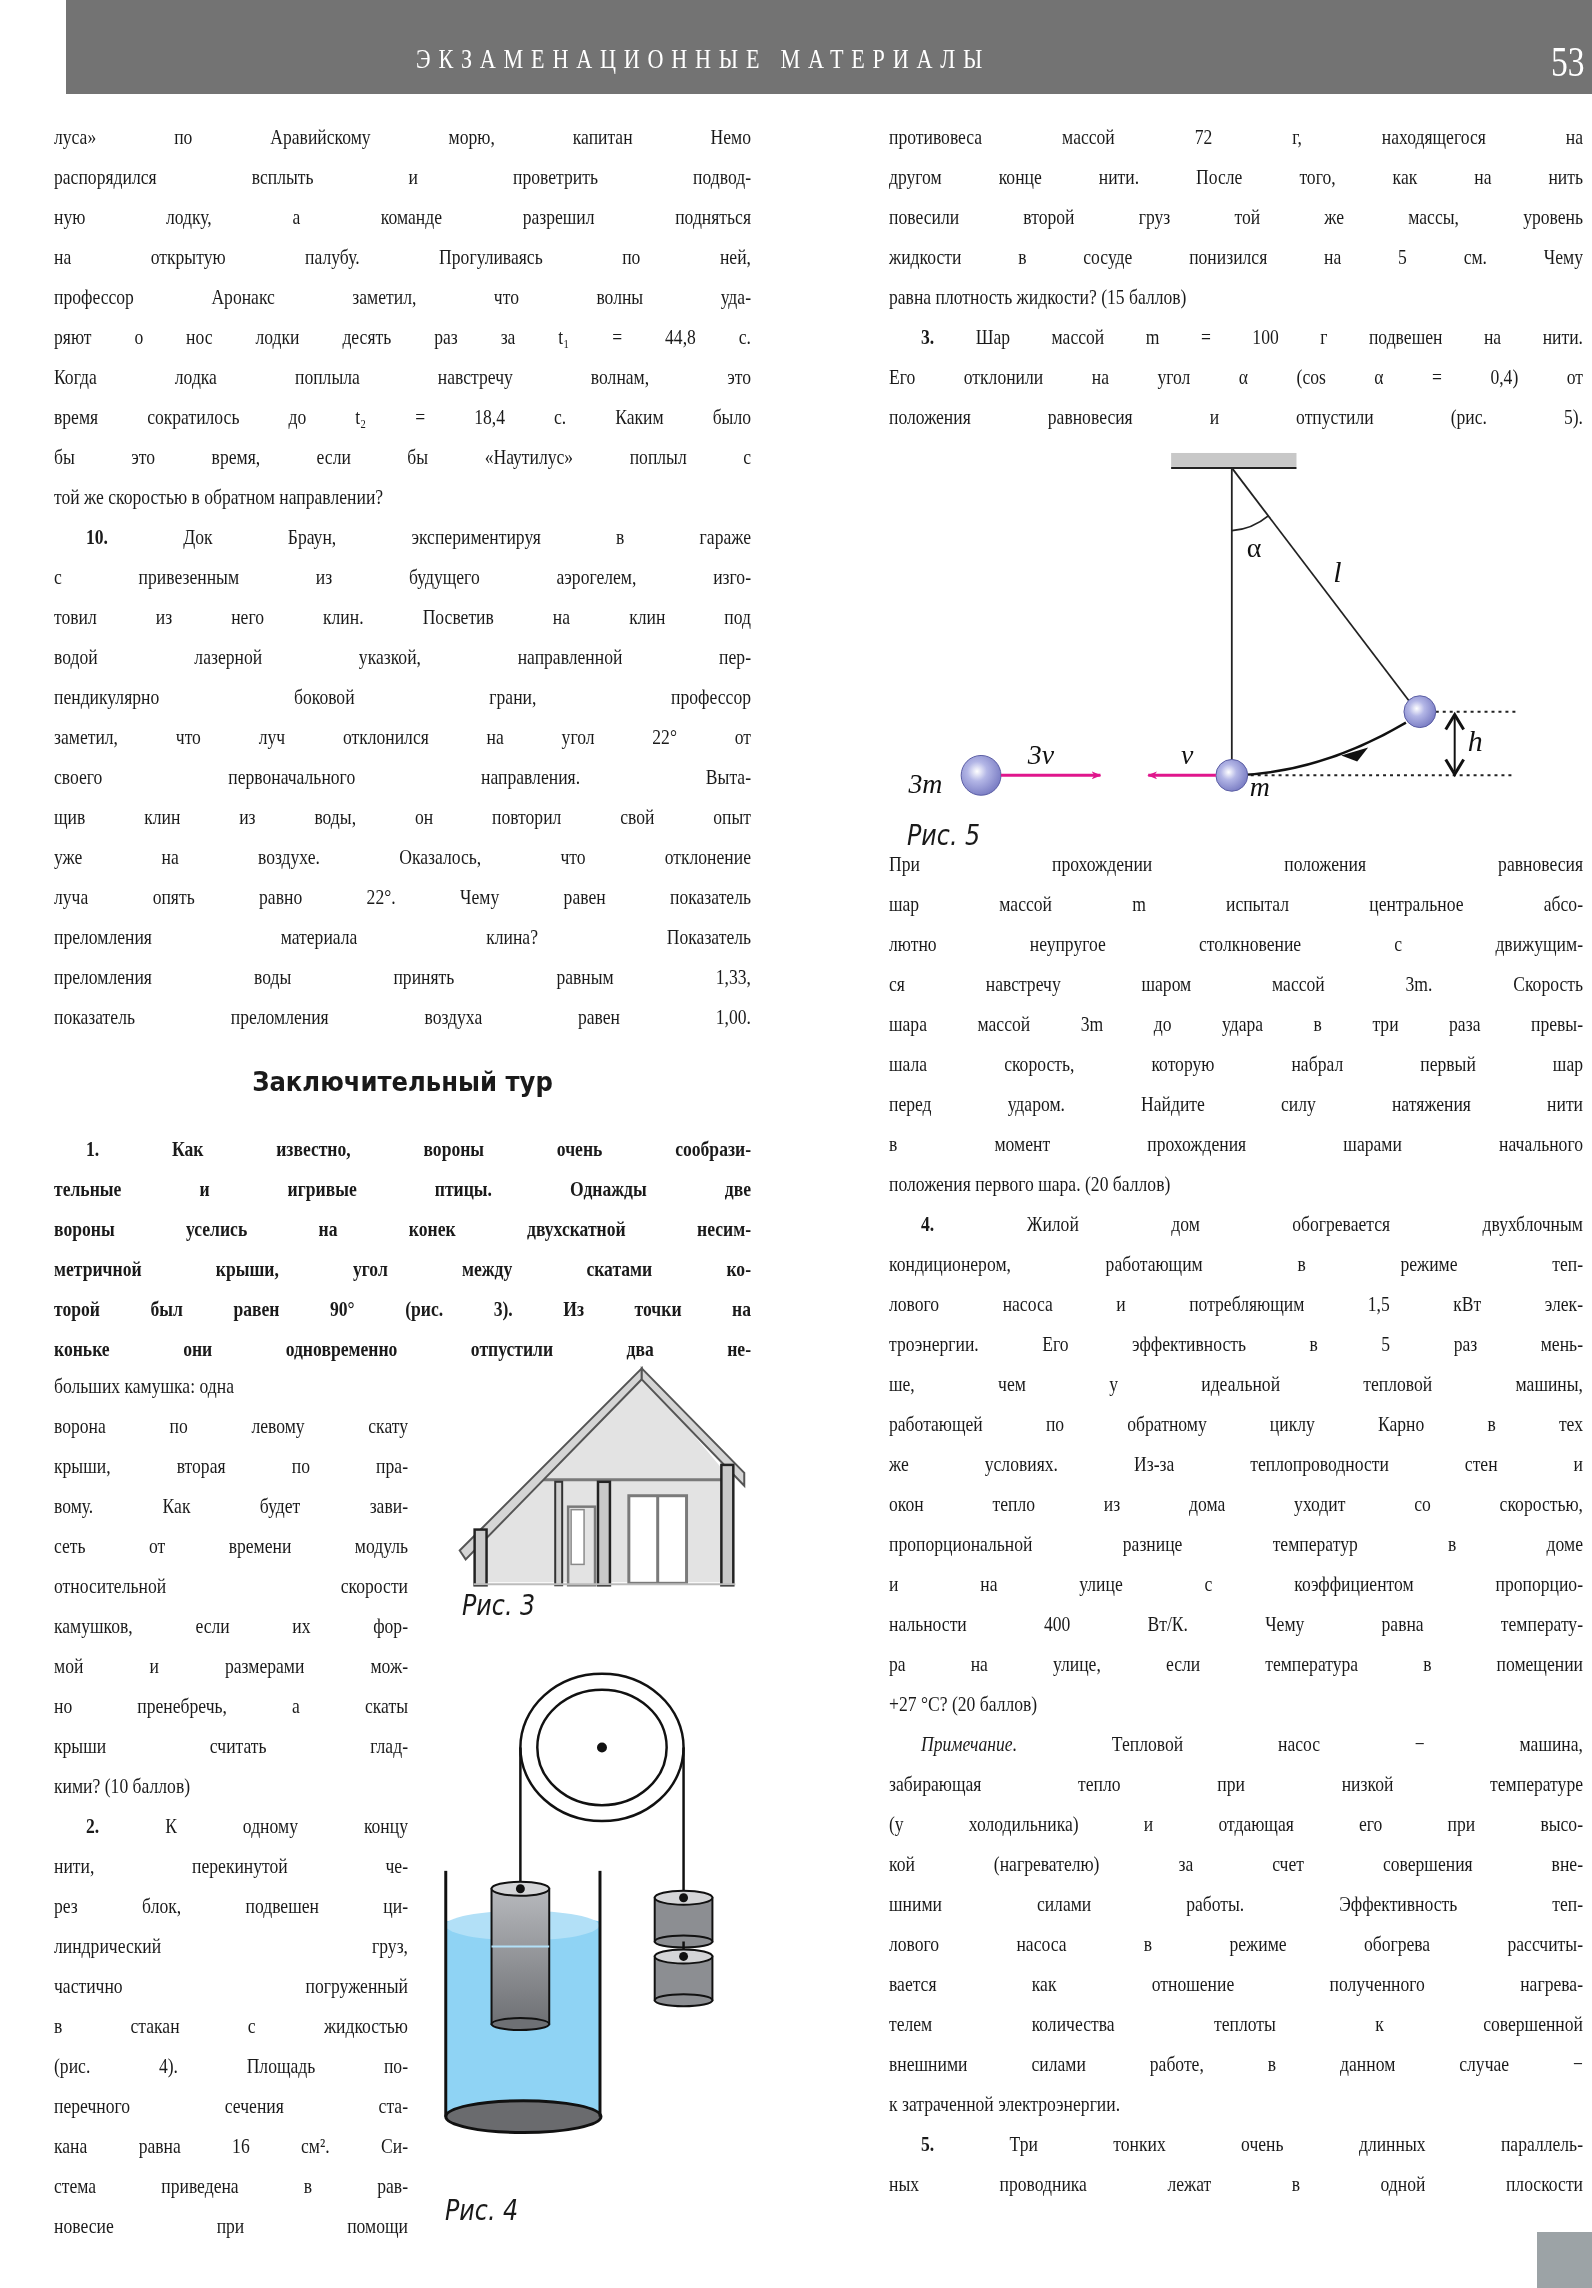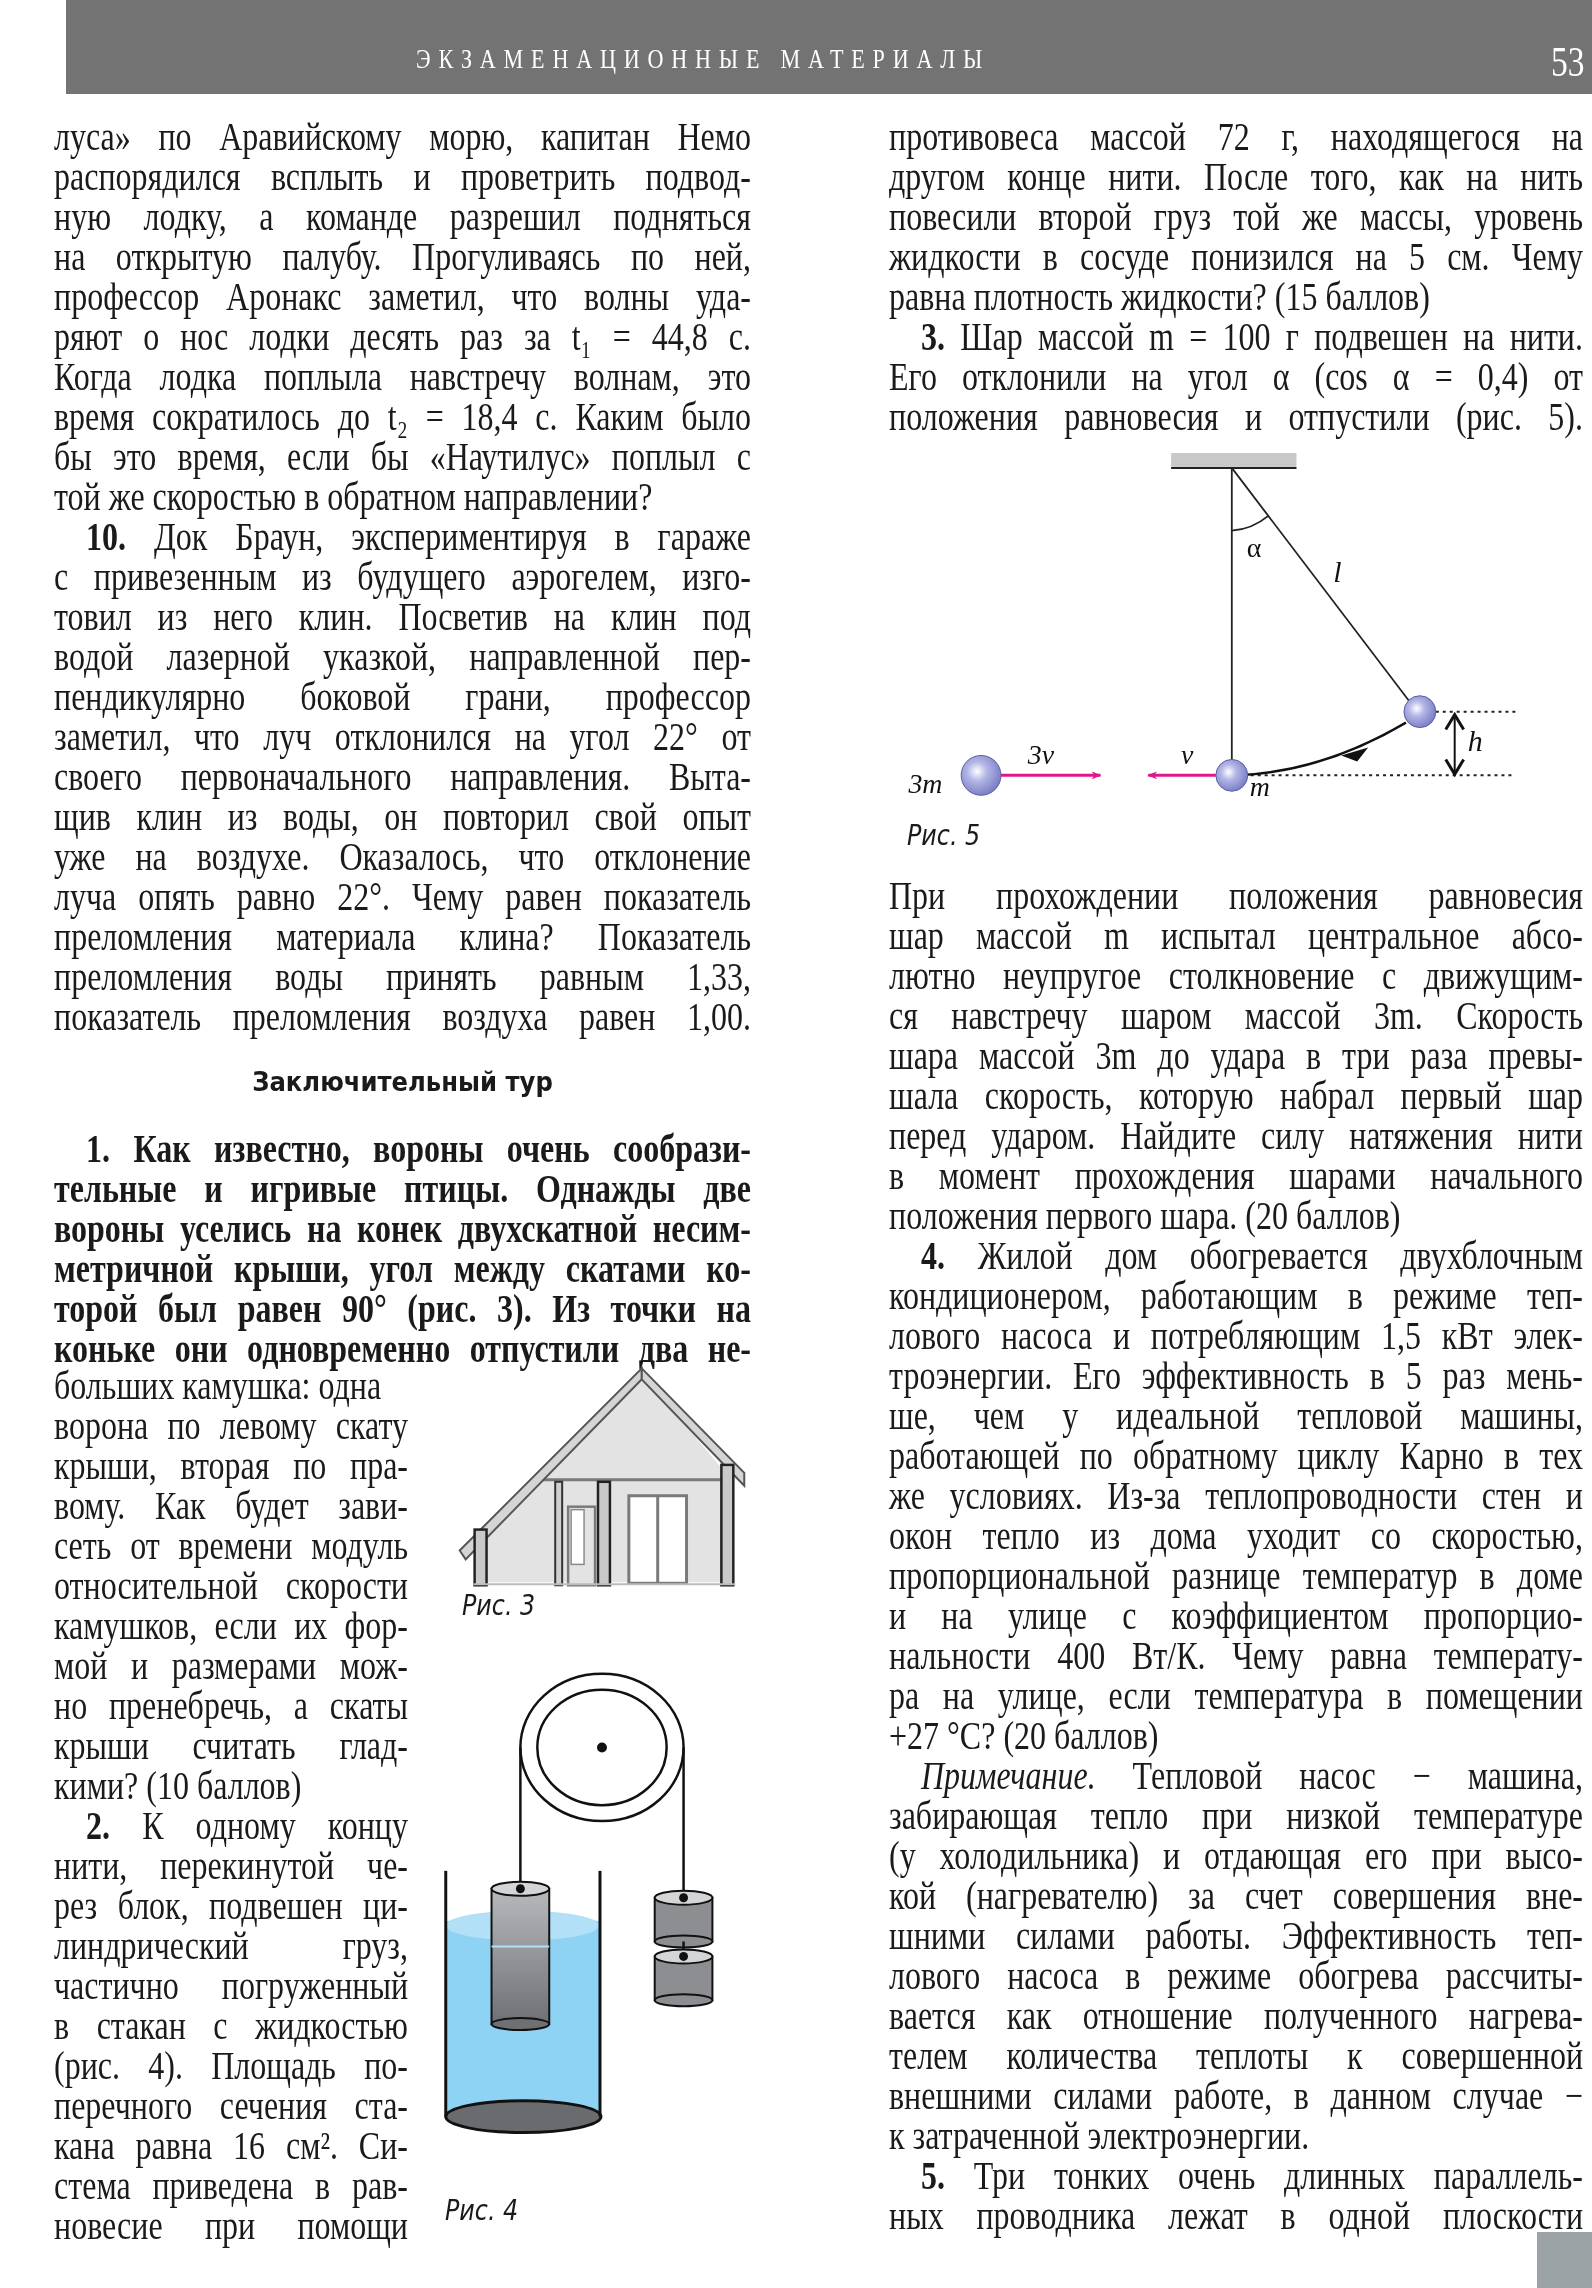--- a/index.html
+++ b/index.html
@@ -1,21 +1,21 @@
 <!DOCTYPE html>
 <html><head>
 <meta charset="utf-8">
 <style>
   html, body { margin: 0; padding: 0; background: #ffffff; }
   body { width: 1592px; height: 2289px; position: relative; overflow: hidden; font-family: "Liberation Serif", "DejaVu Serif", serif; color: #1a1a1a; }
   .header { position: absolute; left: 54px; top: 0; width: 1538px; height: 94px; background: #737373; margin-left: 12px; }
   .header-title { position: absolute; left: 350px; top: 44px; font-size: 27px; letter-spacing: 9.5px; color: #ffffff; white-space: nowrap; transform: scaleX(0.82); transform-origin: left top; font-family: "Liberation Serif", serif; }
   .page-num { position: absolute; left: 1485px; top: 38px; font-size: 42px; color: #ffffff; transform: scaleX(0.8); transform-origin: left top; }
   .corner-block { position: absolute; left: 1537px; top: 2232px; width: 55px; height: 57px; background: #9ca3a6; }
-  .col { position: absolute; font-size: 40px; line-height: 40px; }
+  .col { position: absolute; font-size: 22px; line-height: 40px; }
   .col .ln { display: block; height: 40px; white-space: nowrap; text-align: justify; text-align-last: justify; overflow: visible; transform: scaleX(0.80); transform-origin: left top; width: 125%; }
   .col .ln.last { text-align-last: left; }
   .col .ln.ind { padding-left: 40px; box-sizing: border-box; }
   .left { left: 54px; top: 117px; width: 697px; }
   .right { left: 844px; top: 117px; width: 694px; margin-left: 45px; }
   .narrow { left: 54px; top: 1366px; width: 354px; font-family: Liberation Serif, serif; }
   .heading { position: absolute; left: 54px; top: 1066px; width: 697px; text-align: center; font-family: "DejaVu Sans", sans-serif; font-weight: bold; font-size: 27px; transform: scaleX(0.9); transform-origin: center top; }
   .caption { position: absolute; font-family: "DejaVu Sans", sans-serif; font-style: italic; font-size: 28px; color: #1a1a1a; transform: scaleX(0.85); transform-origin: left top; }
   svg { position: absolute; overflow: visible; }
 </style>
@@ -188,21 +188,21 @@
   <text x="1253" y="560" font-family="Liberation Serif, serif" font-size="28" fill="#111">α</text>
   <text x="1340" y="585" font-family="Liberation Serif, serif" font-style="italic" font-size="30" fill="#111">l</text>
   <text x="1475" y="755" font-family="Liberation Serif, serif" font-style="italic" font-size="30" fill="#111">h</text>
   <text x="1256" y="800" font-family="Liberation Serif, serif" font-style="italic" font-size="28" fill="#111">m</text>
   <text x="913" y="797" font-family="Liberation Serif, serif" font-style="italic" font-size="28" fill="#111">3m</text>
   <text x="1033" y="768" font-family="Liberation Serif, serif" font-style="italic" font-size="28" fill="#111">3v</text>
   <text x="1187" y="768" font-family="Liberation Serif, serif" font-style="italic" font-size="28" fill="#111">v</text>
 </svg>
 <span class="caption" style="left:907px;top:819px;">Рис. 5</span>
 
-<div class="col right" style="top:876px;">
+<div class="col right" style="top:844px;">
   <span class="ln">При прохождении положения равновесия</span>
   <span class="ln">шар массой m испытал центральное абсо-</span>
   <span class="ln">лютно неупругое столкновение с движущим-</span>
   <span class="ln">ся навстречу шаром массой 3m. Скорость</span>
   <span class="ln">шара массой 3m до удара в три раза превы-</span>
   <span class="ln">шала скорость, которую набрал первый шар</span>
   <span class="ln">перед ударом. Найдите силу натяжения нити</span>
   <span class="ln">в момент прохождения шарами начального</span>
   <span class="ln last">положения первого шара. (20 баллов)</span>
   <span class="ln ind"><b>4.</b> <span>Жилой дом обогревается двухблочным</span></span>

